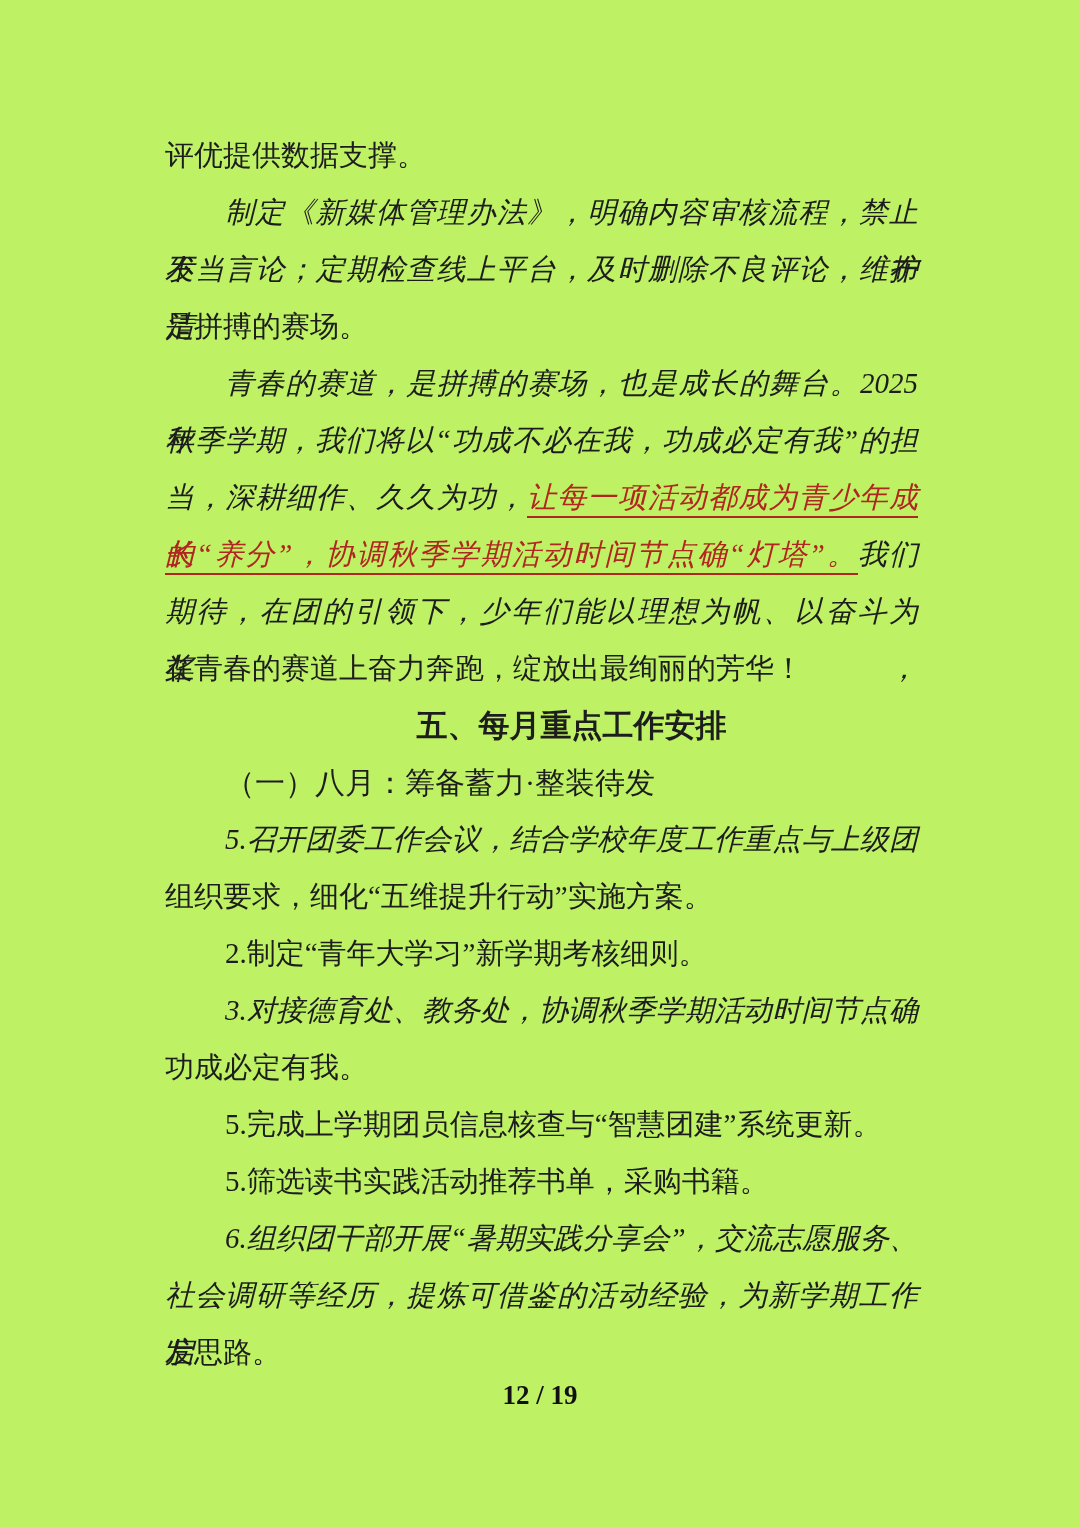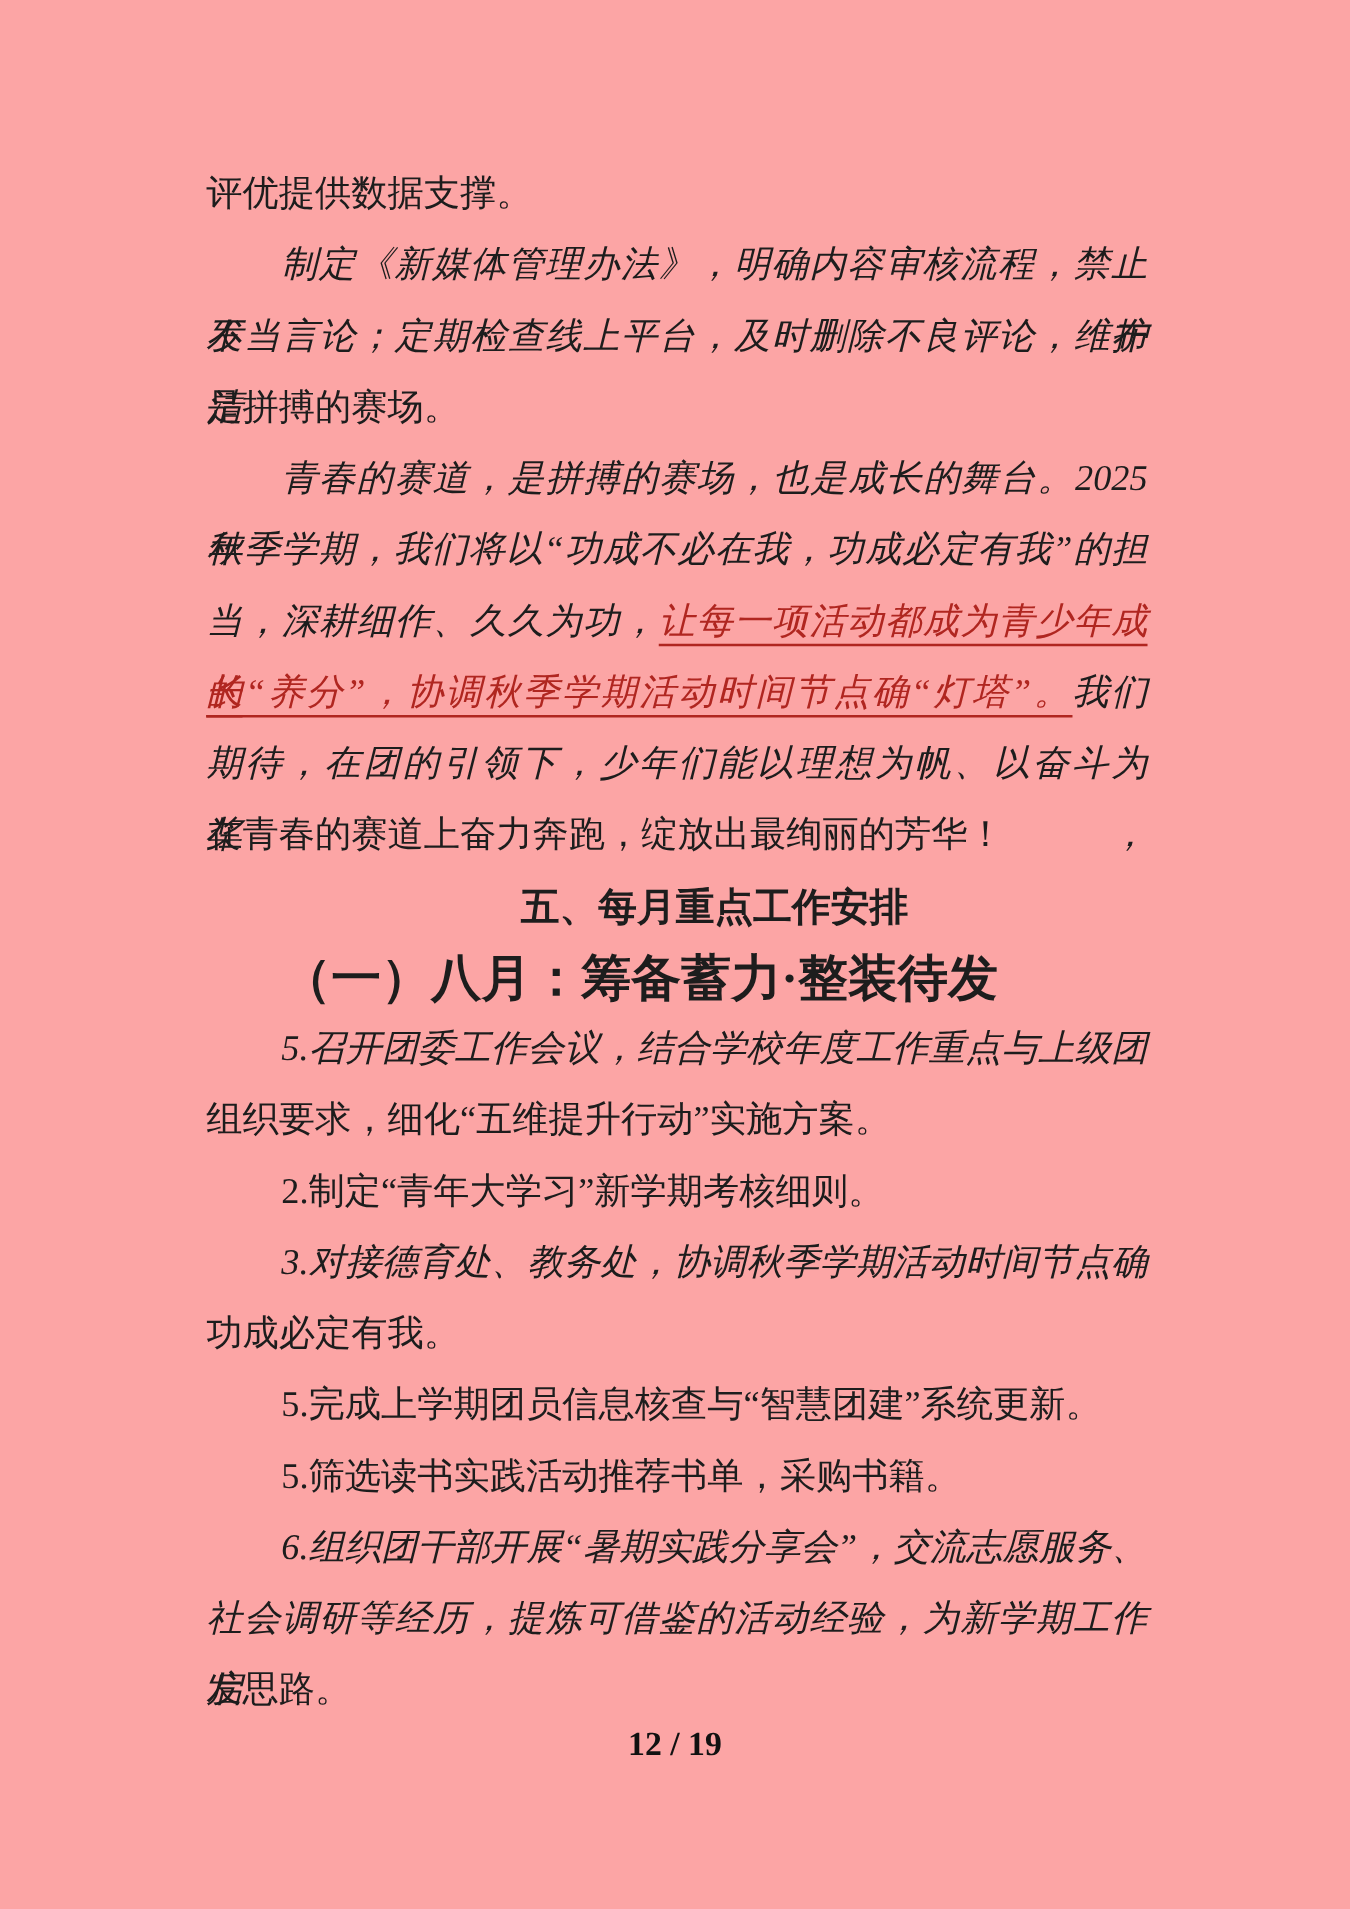--- a/index.html
+++ b/index.html
@@ -8,21 +8,21 @@
   }
   html,body{margin:0;padding:0;}
   body{
     width:1080px;height:1527px;
     background:#ffffff;
     font-family:"Liberation Serif","DejaVu Serif",serif;
     color:var(--ink);
     position:relative;
     overflow:hidden;
   }
-  .sheet{position:absolute;inset:0;background:#fca5a5;}
+  .sheet{position:absolute;inset:0;background:#bef264;}
   .doc{
     position:absolute;
     left:165px;top:127px;width:753px;
   }
   .line{
     height:57px;
     line-height:57px;
     font-size:29px;
     letter-spacing:0px;
     white-space:nowrap;
@@ -36,22 +36,22 @@
     font-style:italic;
   }
   .line.indent{ text-indent:60px; }
   .line.h1{
     font-family:"Liberation Sans","DejaVu Sans",sans-serif;
     font-weight:bold;
     font-size:31px;
     text-align:center;
   }
   .line.h2{
-    font-weight:bold;
-    font-size:40px;
+    font-weight:normal;
+    font-size:30px;
   }
   .red{
     color:var(--red);
     text-decoration:underline;
     text-decoration-color:var(--red);
     text-decoration-thickness:2px;
     text-underline-offset:9px;
   }
   .footer{
     position:absolute;

